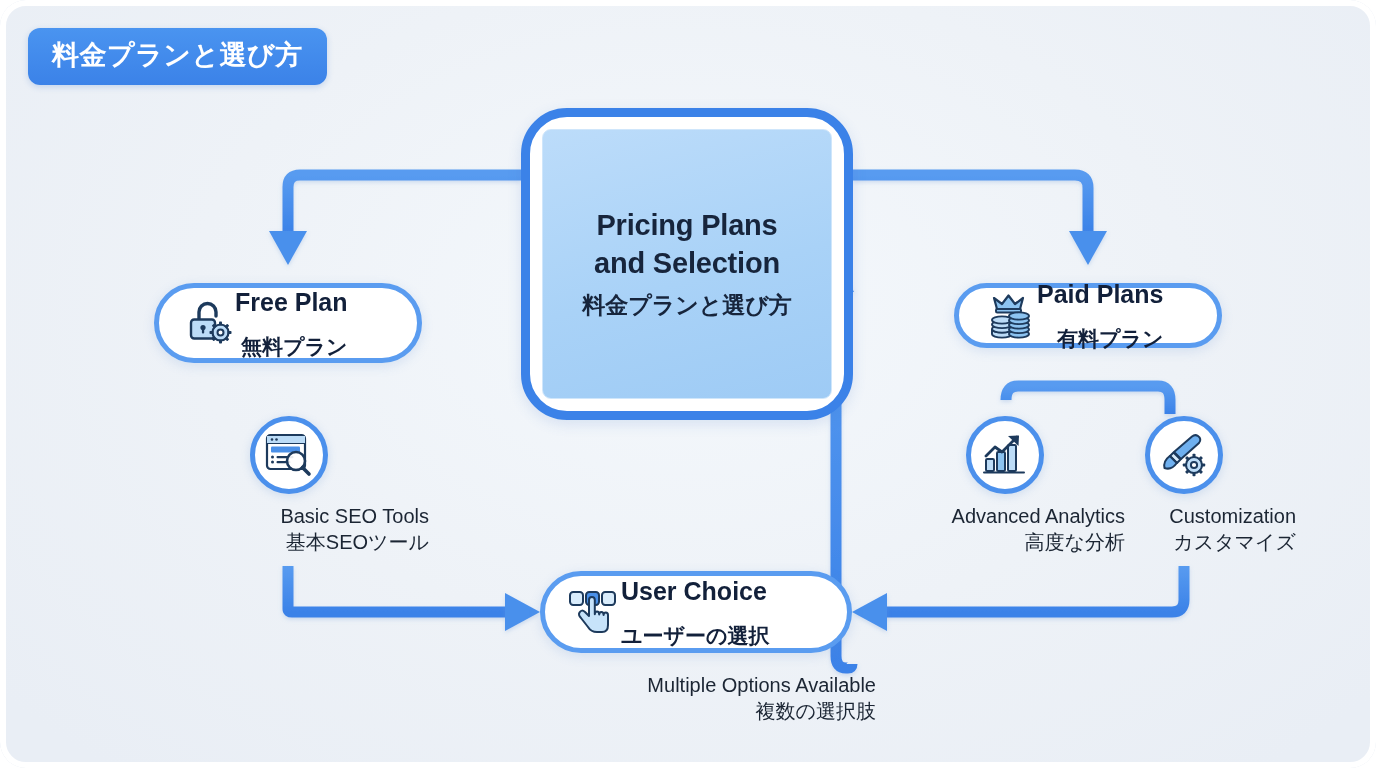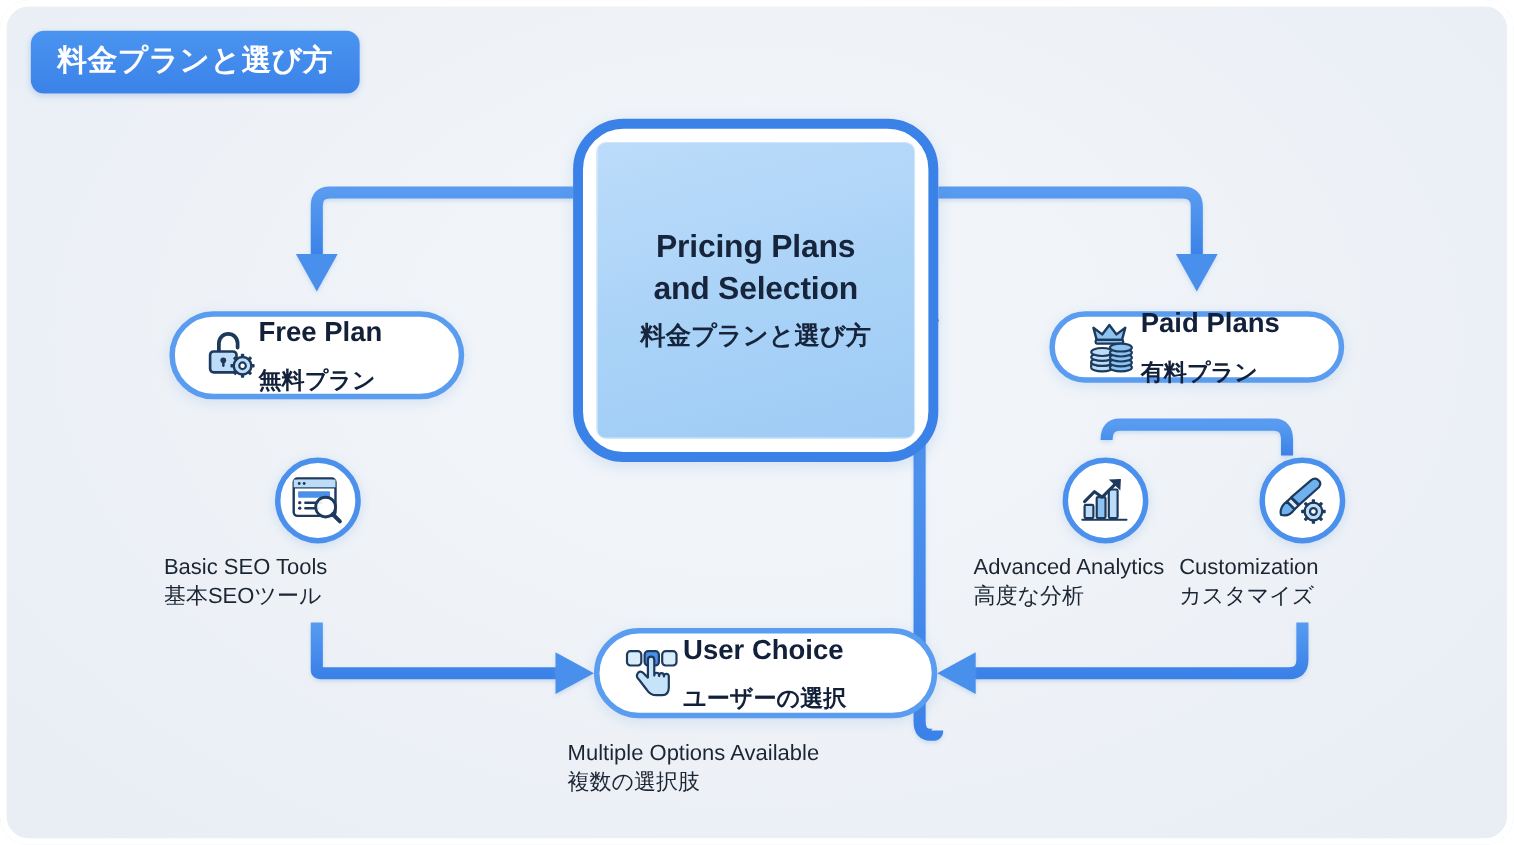--- a/index.html
+++ b/index.html
@@ -120,20 +120,21 @@
     font-weight: 700;
     color: #12203a;
     white-space: nowrap;
   }
   .pill-jp {
     font-size: 21px;
     font-weight: 700;
     color: #12203a;
     white-space: nowrap;
     margin-top: 19px;
+    text-align: right;
   }
 
   #node-free   { left: 154px; top: 283px; width: 268px; height: 80px; }
   #node-paid   { left: 954px; top: 283px; width: 268px; height: 65px; }
   #node-choice { left: 540px; top: 571px; width: 312px; height: 82px; padding: 0 22px; }
 
   
   .circle-node {
     position: absolute;
     width: 78px;
@@ -148,21 +149,21 @@
     z-index: 6;
     box-shadow: 0 2px 10px rgba(90,140,210,0.22);
   }
   #circle-seo       { left: 250px; top: 416px; }
   #circle-analytics { left: 966px; top: 416px; }
   #circle-custom    { left: 1145px; top: 416px; }
 
   
   .caption {
     position: absolute;
-    text-align: left;
+    text-align: right;
     color: #1b2533;
     z-index: 5;
     line-height: 1.22;
   }
   .caption .en { font-size: 20px; display: block; }
   .caption .jp { font-size: 20px; display: block; margin-top: 2px; }
 
   #cap-seo       { left: 149px; top: 504px; width: 280px; }
   #cap-analytics { left: 885px; top: 504px; width: 240px; }
   #cap-custom    { left: 1072px; top: 504px; width: 224px; }

